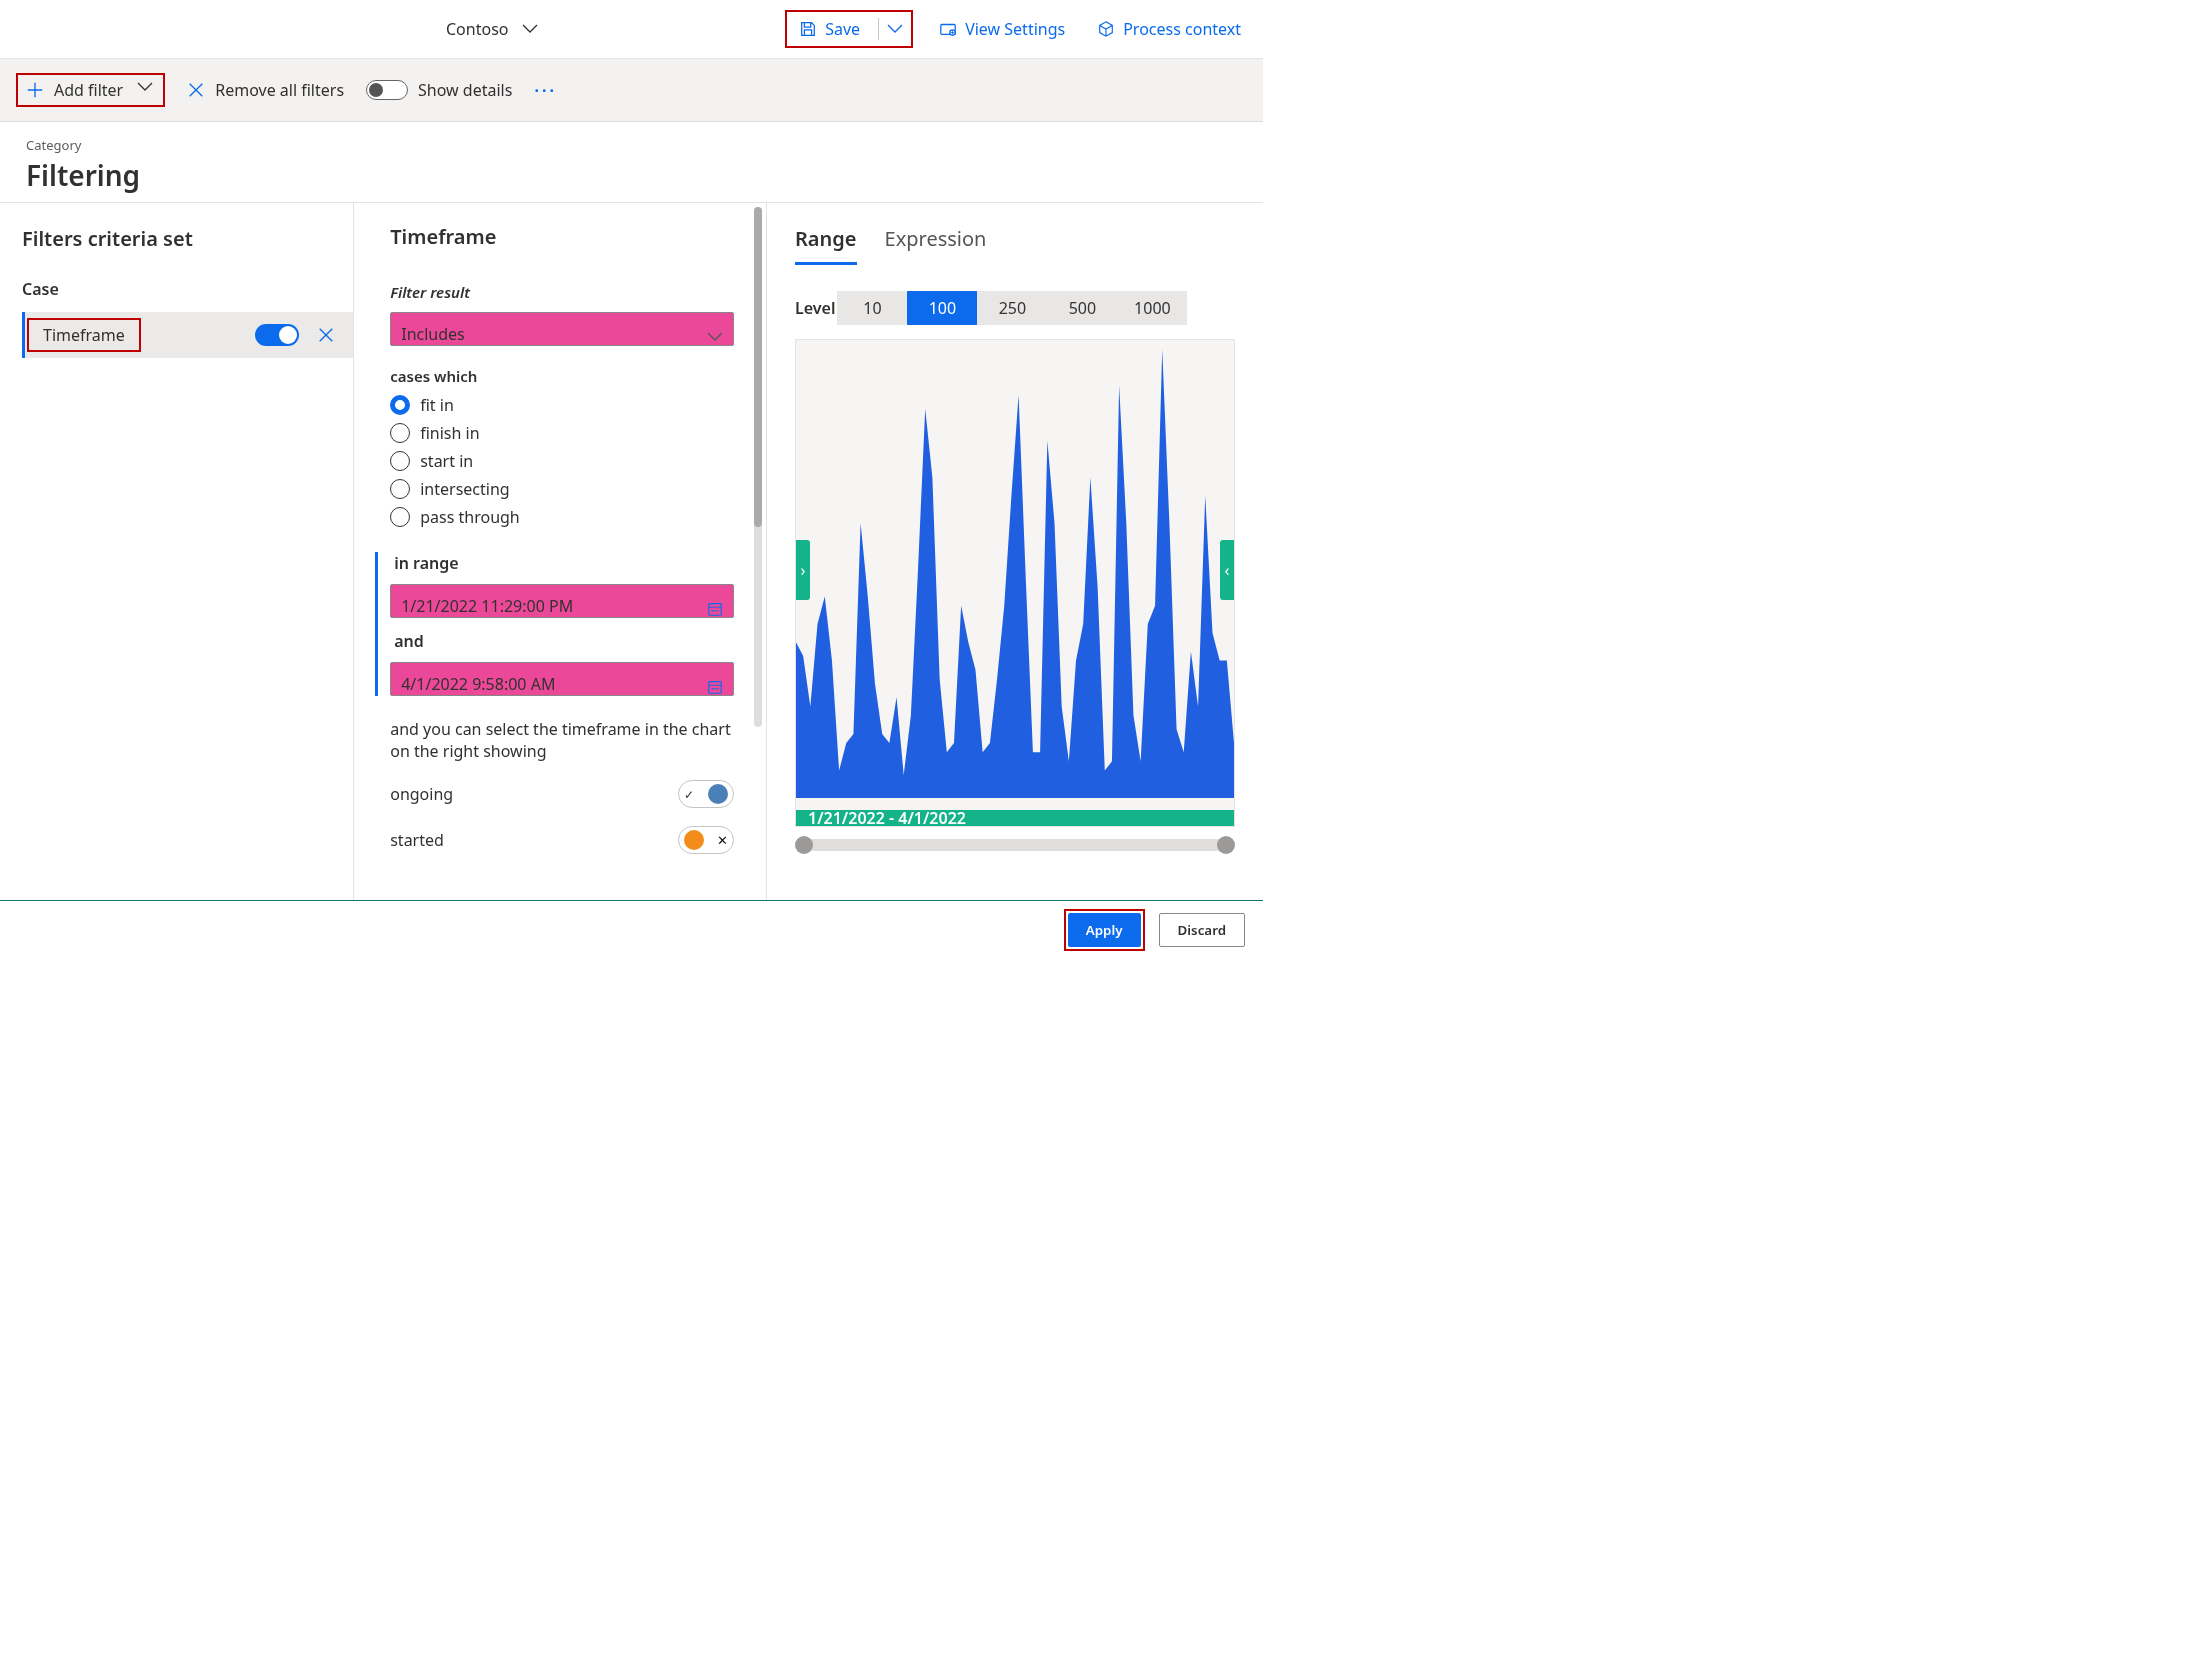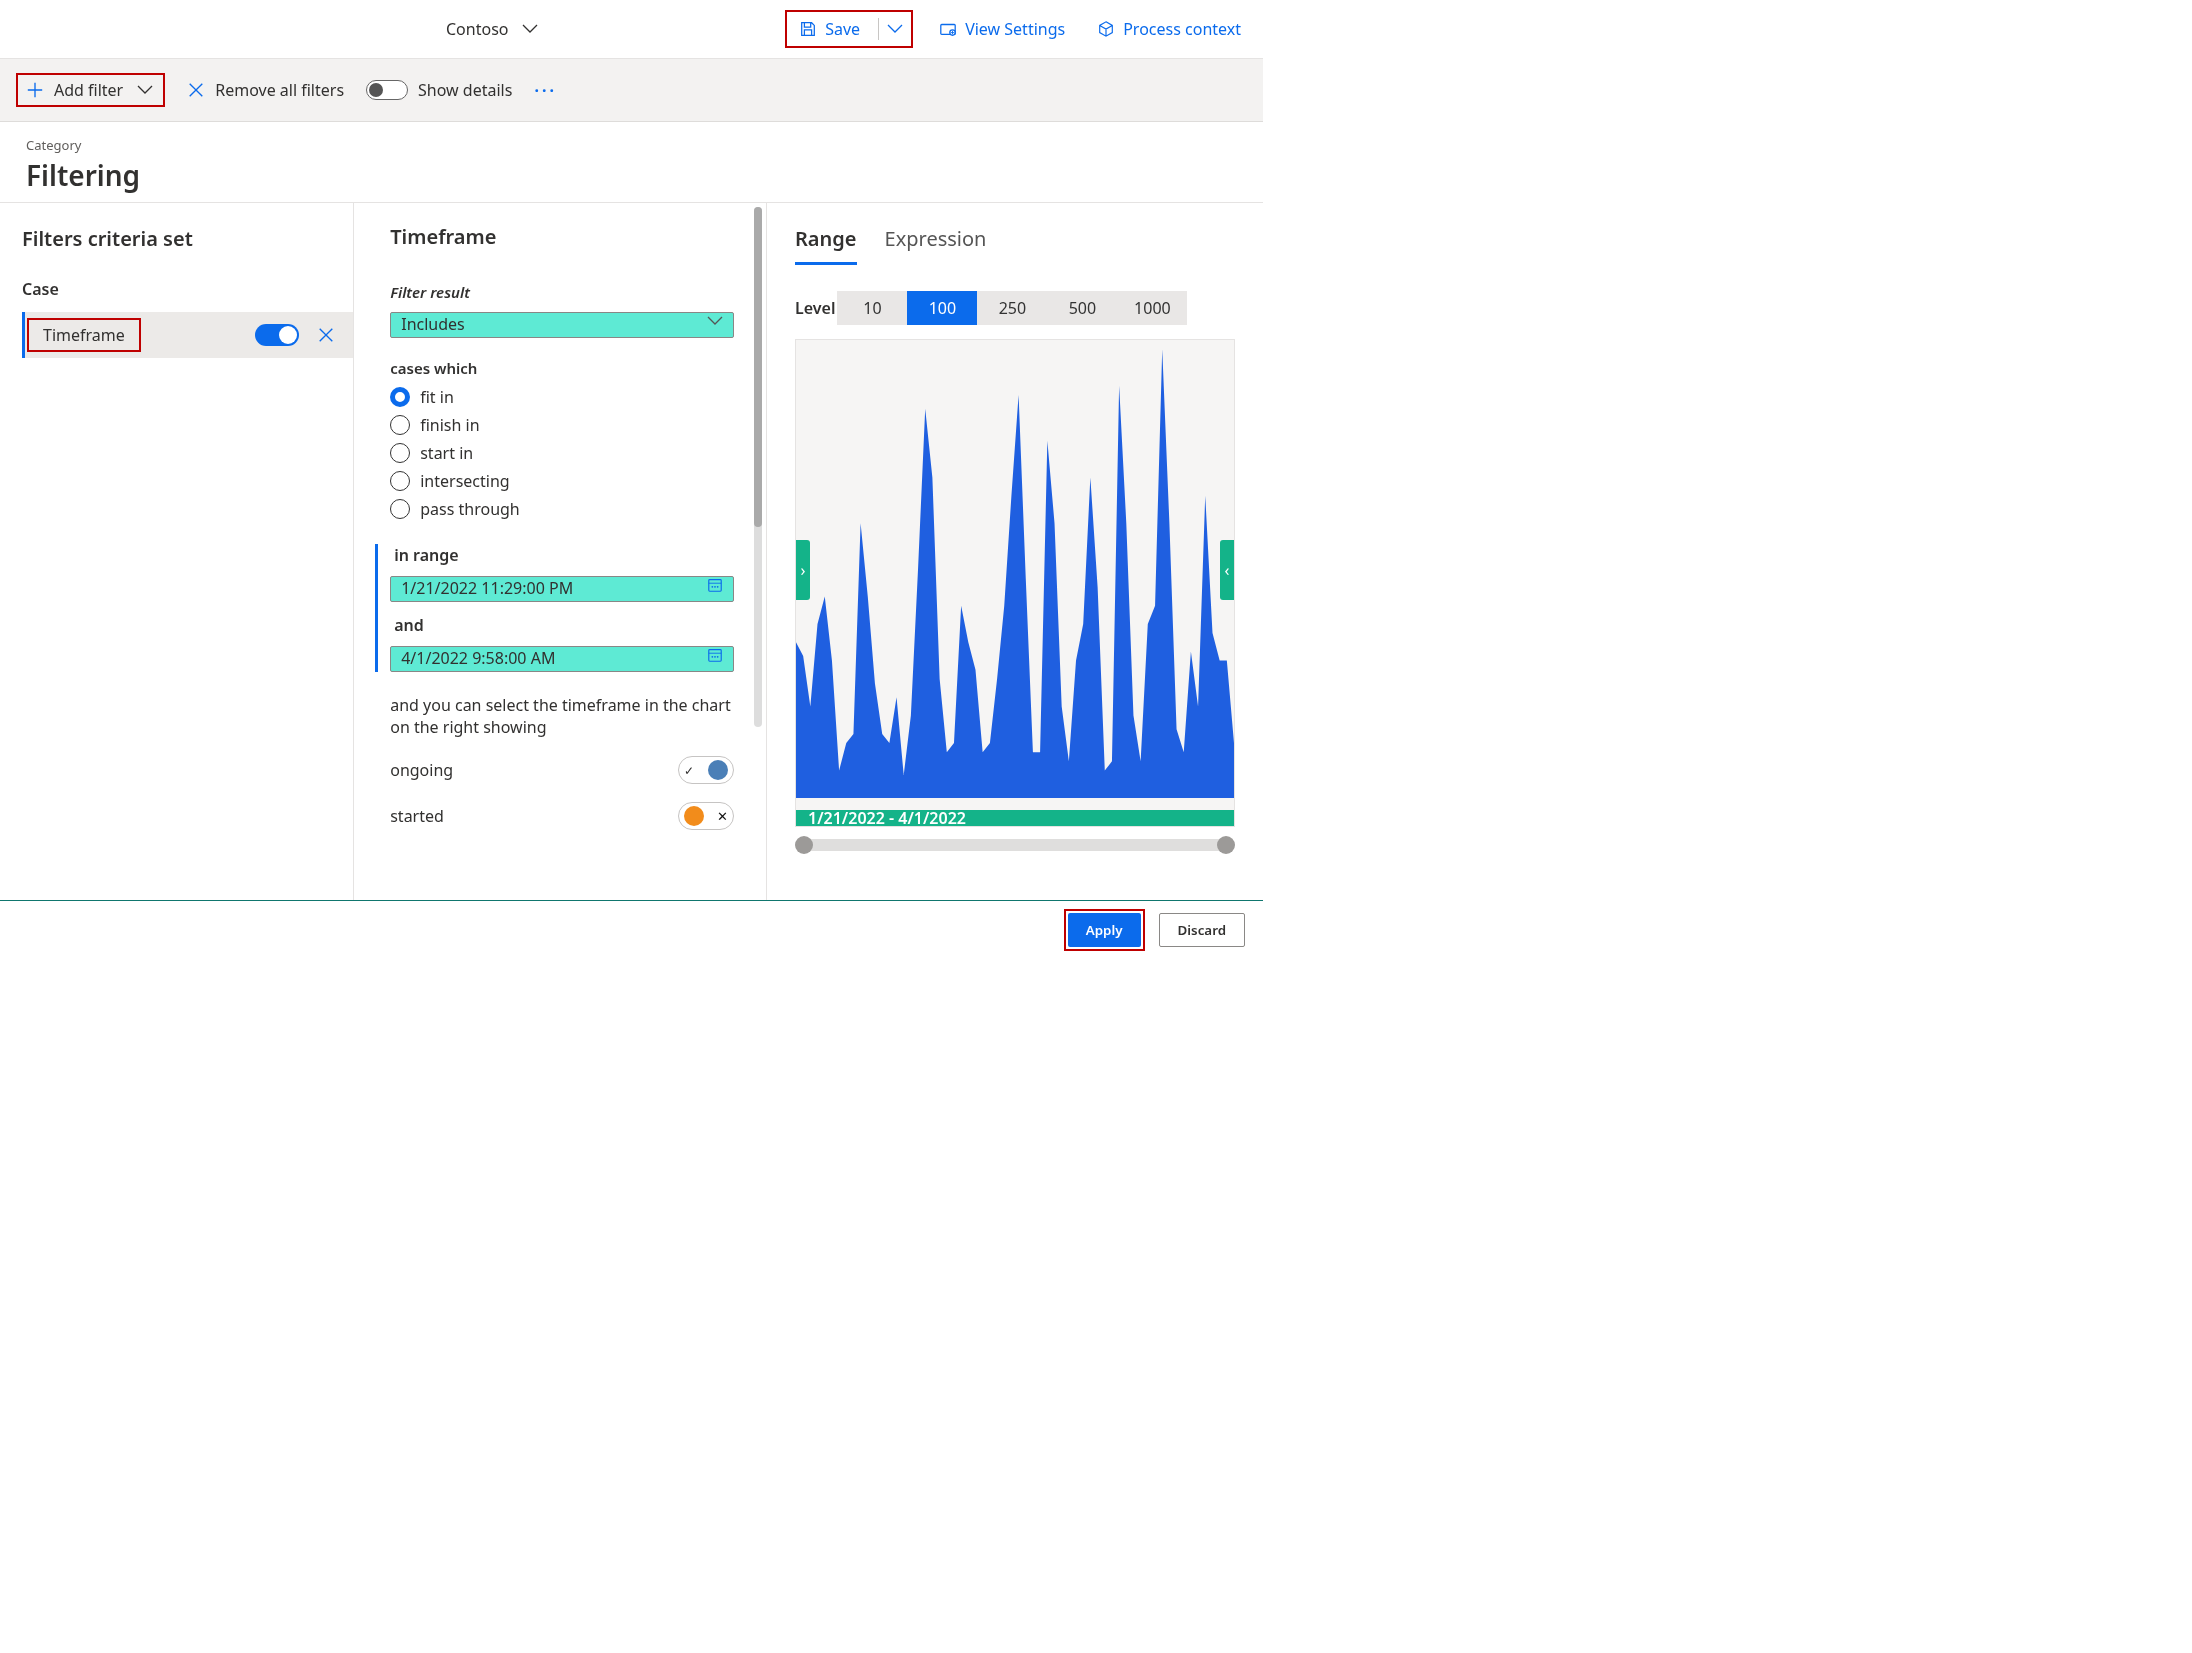--- a/index.html
+++ b/index.html
@@ -24,21 +24,21 @@
   .spacer{flex:1;}
   .top-actions{display:flex;align-items:center;gap:20px;}
   .top-link{display:flex;align-items:center;gap:8px;color:var(--blue);cursor:pointer;padding:4px 6px;}
   .save-wrap{display:flex;align-items:center;border:2.5px solid var(--red-highlight);padding:2px 8px 2px 6px;}
   .save-wrap .divider{width:1px;height:22px;background:#c8c6c4;margin:0 8px 0 12px;}
 
   
   .cmd-bar{display:flex;align-items:center;gap:22px;padding:14px 16px;background:var(--light);border-bottom:1px solid #dedcda;}
   .cmd-item{display:flex;align-items:center;gap:10px;color:var(--text);cursor:pointer;}
   .cmd-item .ic{color:var(--blue);}
-  .add-filter-box{border:2.5px solid var(--red-highlight);padding:4px 10px 4px 8px;display:flex;align-items:center;gap:14px;}
+  .add-filter-box{border:2.5px solid var(--red-highlight);padding:4px 10px 4px 8px;display:flex;gap:14px;}
   .toggle-sm{position:relative;width:42px;height:20px;border-radius:30px;border:1px solid #666;background:#fff;}
   .toggle-sm::after{content:"";position:absolute;left:2px;top:2px;width:14px;height:14px;border-radius:50%;background:#555;}
   .overflow{color:var(--blue);font-weight:bold;letter-spacing:3px;cursor:pointer;}
 
   
   .heading-block{padding:14px 26px 8px;}
   .heading-cat{color:var(--muted);font-size:13px;}
   .heading-title{font-size:28px;font-weight:600;margin-top:2px;}
 
   
@@ -55,21 +55,21 @@
   .filter-row .name-wrap{border:2.5px solid var(--red-highlight);margin-left:2px;padding:4px 14px;}
   .filter-row .controls{display:flex;align-items:center;gap:18px;}
   .pill-toggle{width:44px;height:22px;border-radius:30px;background:var(--blue);position:relative;cursor:pointer;}
   .pill-toggle::after{content:"";position:absolute;right:2px;top:2px;width:18px;height:18px;border-radius:50%;background:#fff;}
   .x-icon{color:var(--blue);cursor:pointer;}
 
   
   .mid-inner{padding:0 32px 0 36px;position:relative;}
   .mid-title{font-size:20px;font-weight:600;margin-bottom:32px;}
   .field-label{font-weight:600;margin-bottom:10px;font-size:15px;font-style:italic;}
-  .select-box,.date-box{display:flex;align-items:flex-start;justify-content:space-between;border:1px solid #898786;border-radius:2px;height:26px;padding:0 10px;cursor:pointer;background:#5eead4;}
+  .select-box,.date-box{display:flex;align-items:flex-end;justify-content:space-between;border:1px solid #898786;border-radius:2px;height:34px;padding:0 10px;cursor:pointer;background:#ec4899;}
   .cases-which{margin:20px 0 8px;font-weight:600;font-size:15px;}
   .radio-opt{display:flex;align-items:center;gap:10px;margin:6px 0;cursor:pointer;}
   .radio-dot{width:20px;height:20px;border-radius:50%;border:1px solid #333;display:flex;align-items:center;justify-content:center;}
   .radio-dot.sel{border:5px solid var(--blue);}
   .range-block{margin-top:24px;border-left:3px solid var(--blue);padding-left:12px;margin-left:-15px;}
   .range-block .lbl{font-weight:600;margin:4px 0 10px 4px;}
   .date-box{margin-bottom:12px;}
   .note{margin-top:22px;color:var(--text);}
   .sw-row{display:flex;align-items:center;justify-content:space-between;margin-top:18px;}
   .segpill{width:56px;height:28px;border-radius:30px;border:1px solid #c6c4c3;background:#fff;display:flex;align-items:center;justify-content:space-between;padding:0 5px;cursor:pointer;}

